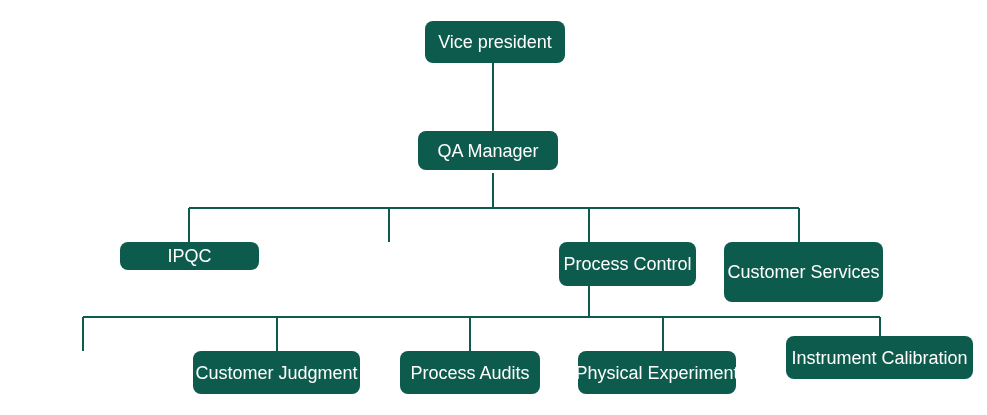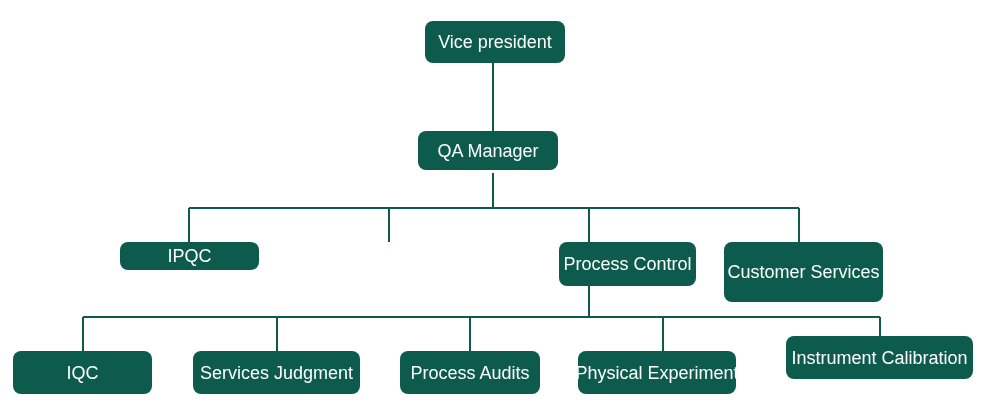--- a/index.html
+++ b/index.html
@@ -94,26 +94,23 @@
 
 
   <div class="node" id="n-process-control">
     <span>Process Control</span>
   </div>
 
   <div class="node" id="n-customer-services">
     <span>Customer Services</span>
   </div>
 
-  <div class="node" id="n-iqc">
-    <span>IQC</span>
-  </div>
 
   <div class="node" id="n-rejection-judgment">
-    <span>Services Judgment</span>
+    <span>Customer Judgment</span>
   </div>
 
   <div class="node" id="n-process-audits">
     <span>Process Audits</span>
   </div>
 
   <div class="node" id="n-physical-experiment">
     <span>Physical Experiment</span>
   </div>
 

